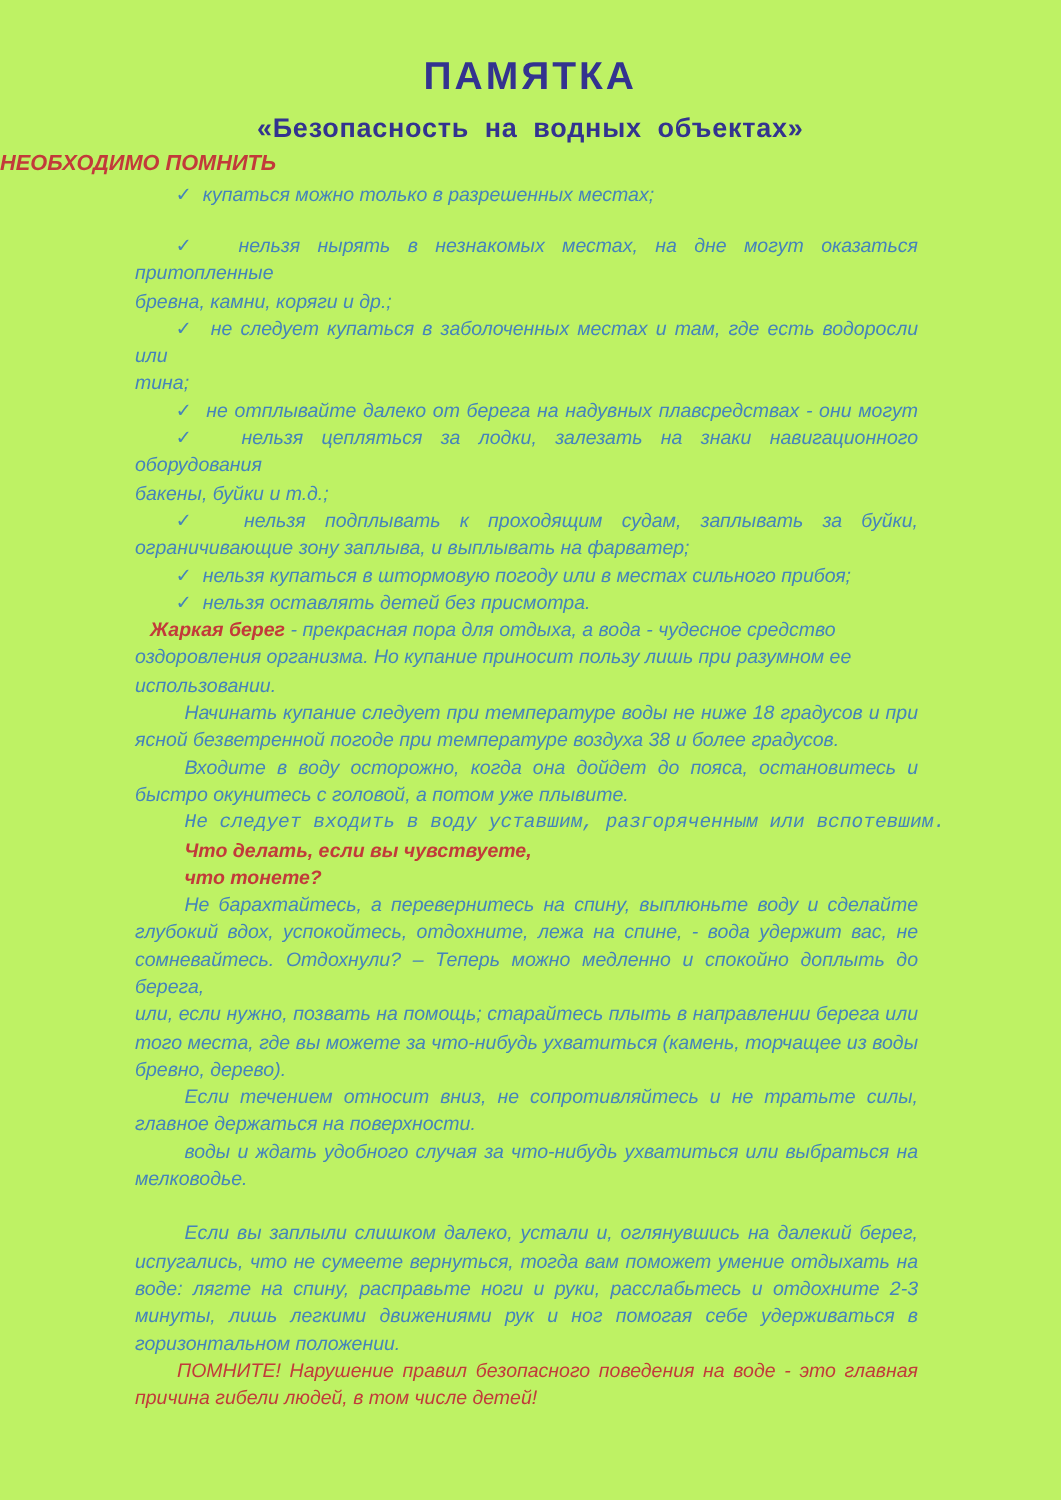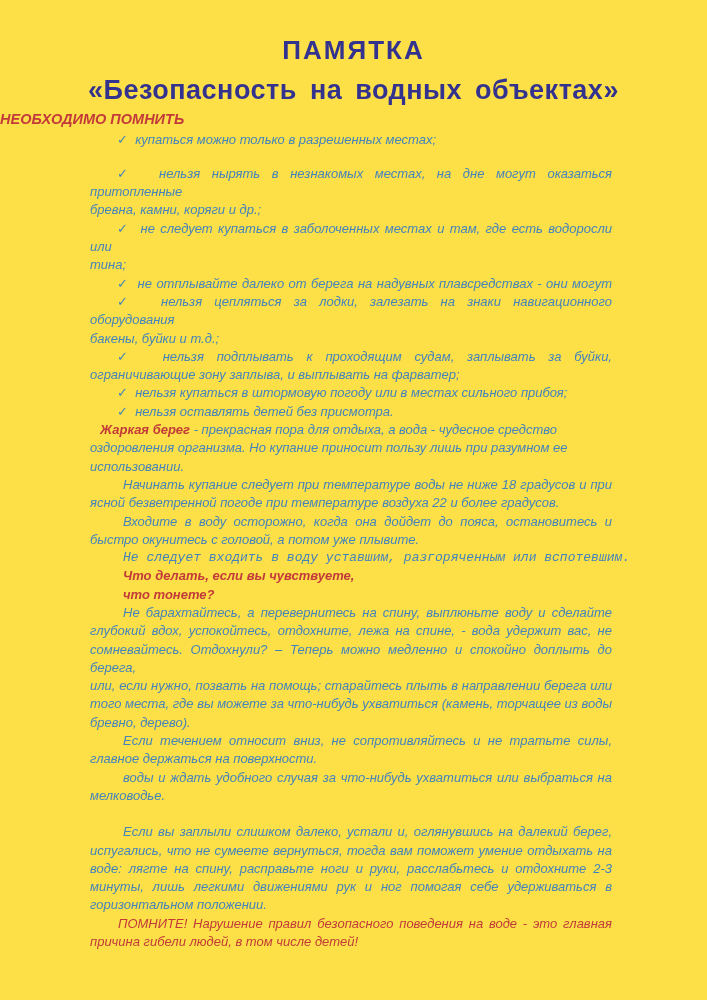--- a/index.html
+++ b/index.html
@@ -1,35 +1,35 @@
 <!DOCTYPE html>
 <html style="--navy: #33338f; --red: #c23a3a; --blue: #4583bb;"><head>
 <meta charset="utf-8">
 <style>
   html,body{margin:0;padding:0;background:#ffffff;}
   .page{
     position:relative;
     width:707px;height:1000px;
-    background:#fde047;
+    background:#bef264;
     font-family:"Liberation Sans",sans-serif;
     overflow:hidden;
     box-sizing:border-box;
   }
   .title{
     margin:0;padding-top:36px;
     text-align:center;
     color:var(--navy,#33338f);
     font-size:26px;line-height:1.15;
     font-weight:bold;letter-spacing:2px;
   }
   .subtitle{
     margin:10px 0 0;
     text-align:center;
     color:var(--navy,#33338f);
-    font-size:27px;line-height:1.1;
+    font-size:18px;line-height:1.1;
     font-weight:bold;letter-spacing:0.5px;word-spacing:5px;
   }
   .red-heading{
     margin-top:5px;
     text-align:left;
     color:var(--red,#c23a3a);
     font-size:14.5px;
     font-weight:bold;font-style:italic;
   }
   .doc-body{
@@ -83,21 +83,21 @@
       <div class="para blue">
         <div class="line" style="text-indent: 27px;"><span class="check">✓</span>&nbsp;&nbsp;нельзя оставлять детей без присмотра.</div>
       </div>
       <div class="para blue">
         <div class="line" style="text-indent: 10px;"><span class="lead">Жаркая берег</span> - прекрасная пора для отдыха, а вода - чудесное средство</div>
         <div class="line">оздоровления организма. Но купание приносит пользу лишь при разумном ее</div>
         <div class="line">использовании.</div>
       </div>
       <div class="para blue">
         <div class="line jl" style="text-indent: 33px;">Начинать купание следует при температуре воды не ниже 18 градусов и при</div>
-        <div class="line">ясной безветренной погоде при температуре воздуха 22 и более градусов.</div>
+        <div class="line">ясной безветренной погоде при температуре воздуха 38 и более градусов.</div>
       </div>
       <div class="para blue">
         <div class="line jl" style="text-indent: 33px;">Входите в воду осторожно, когда она дойдет до пояса, остановитесь и</div>
         <div class="line">быстро окунитесь с головой, а потом уже плывите.</div>
       </div>
       <div class="para blue">
         <div class="line" style="text-indent: 33px; font-family: Liberation Mono, monospace;">Не следует входить в воду уставшим, разгоряченным или вспотевшим.</div>
       </div>
       <div class="para red bold">
         <div class="line" style="text-indent: 33px;">Что делать, если вы чувствуете,</div>

